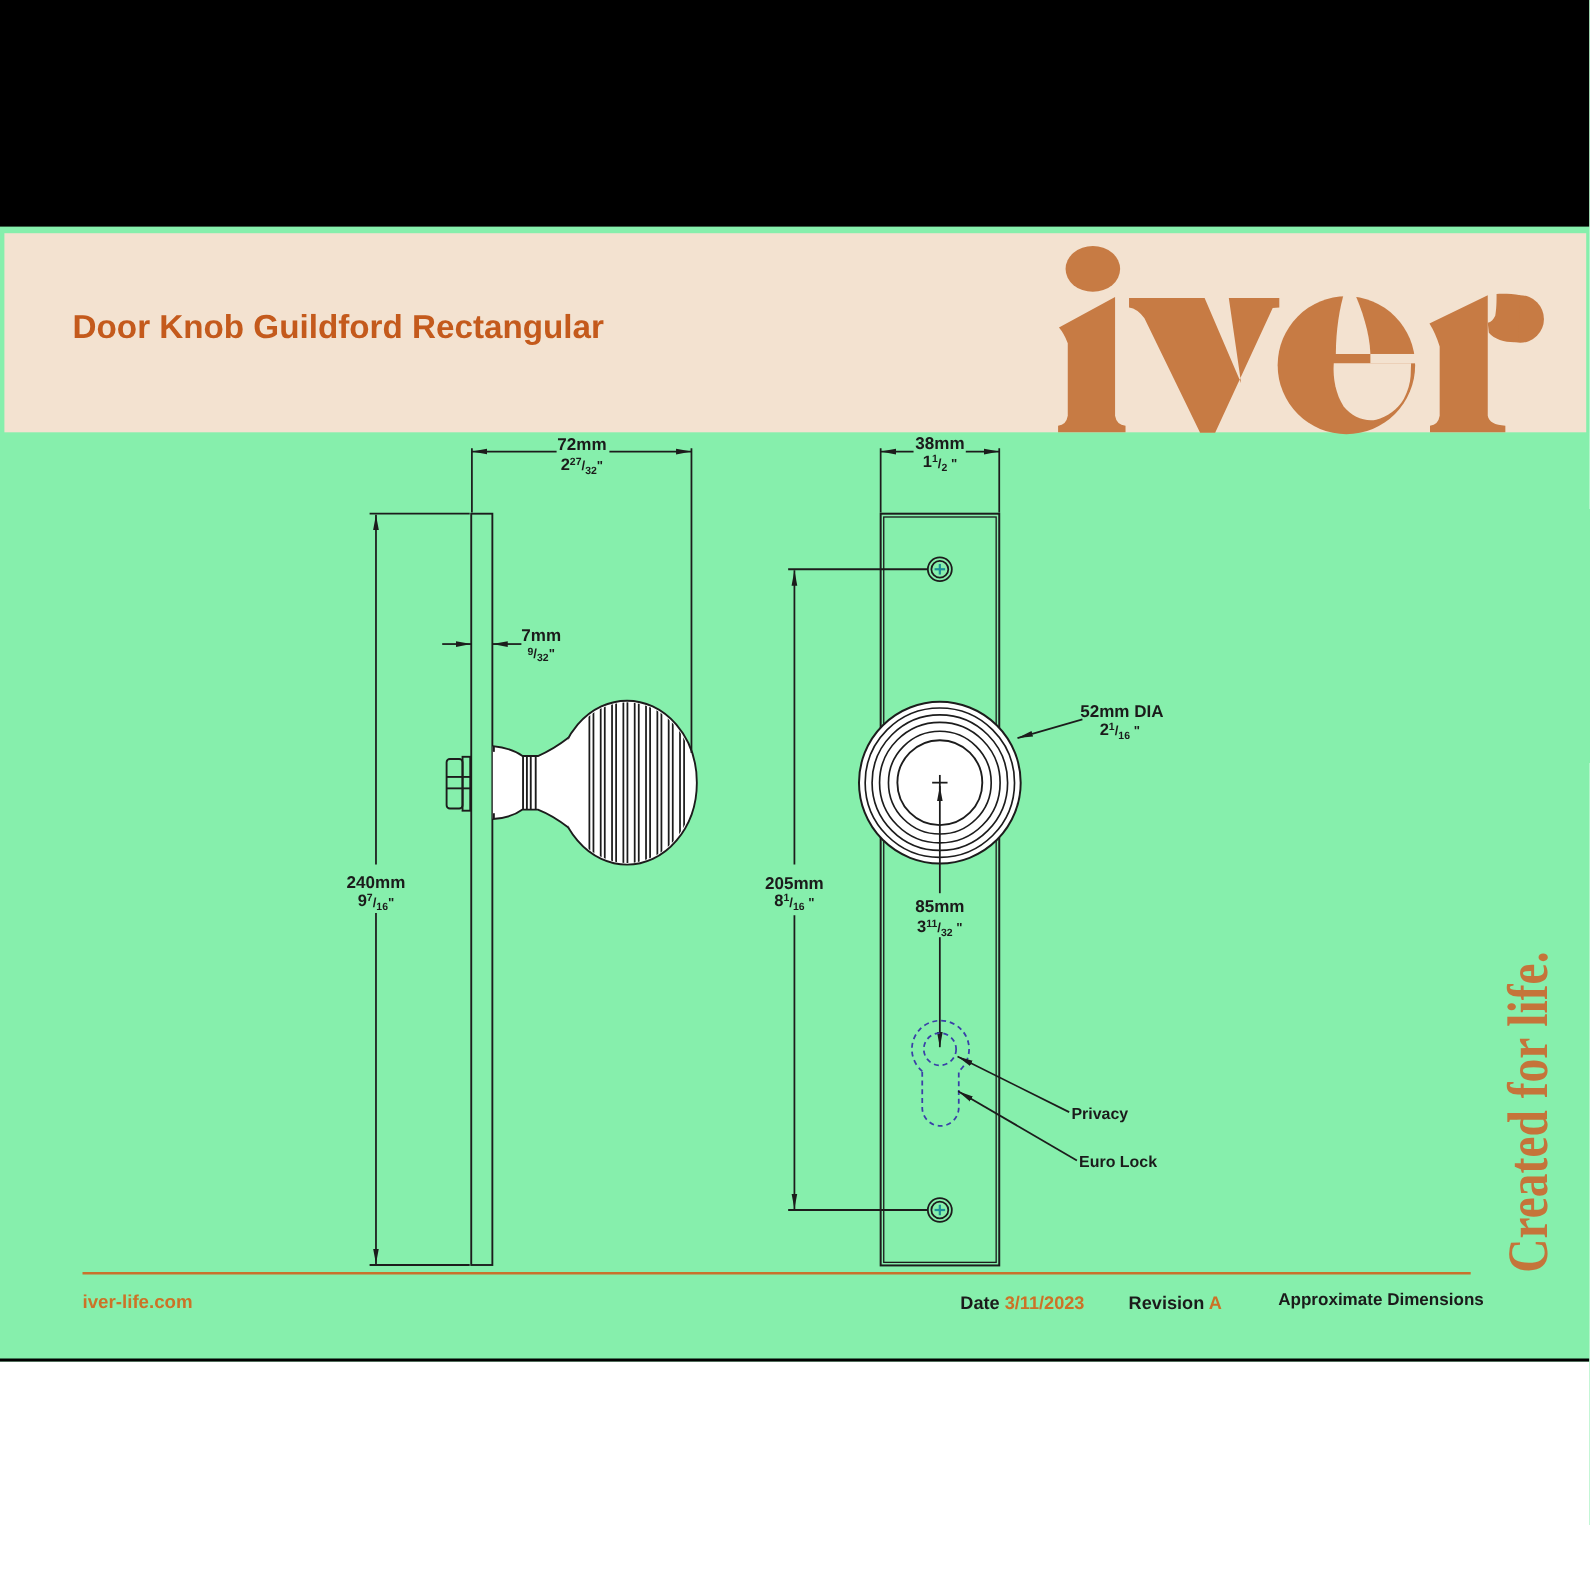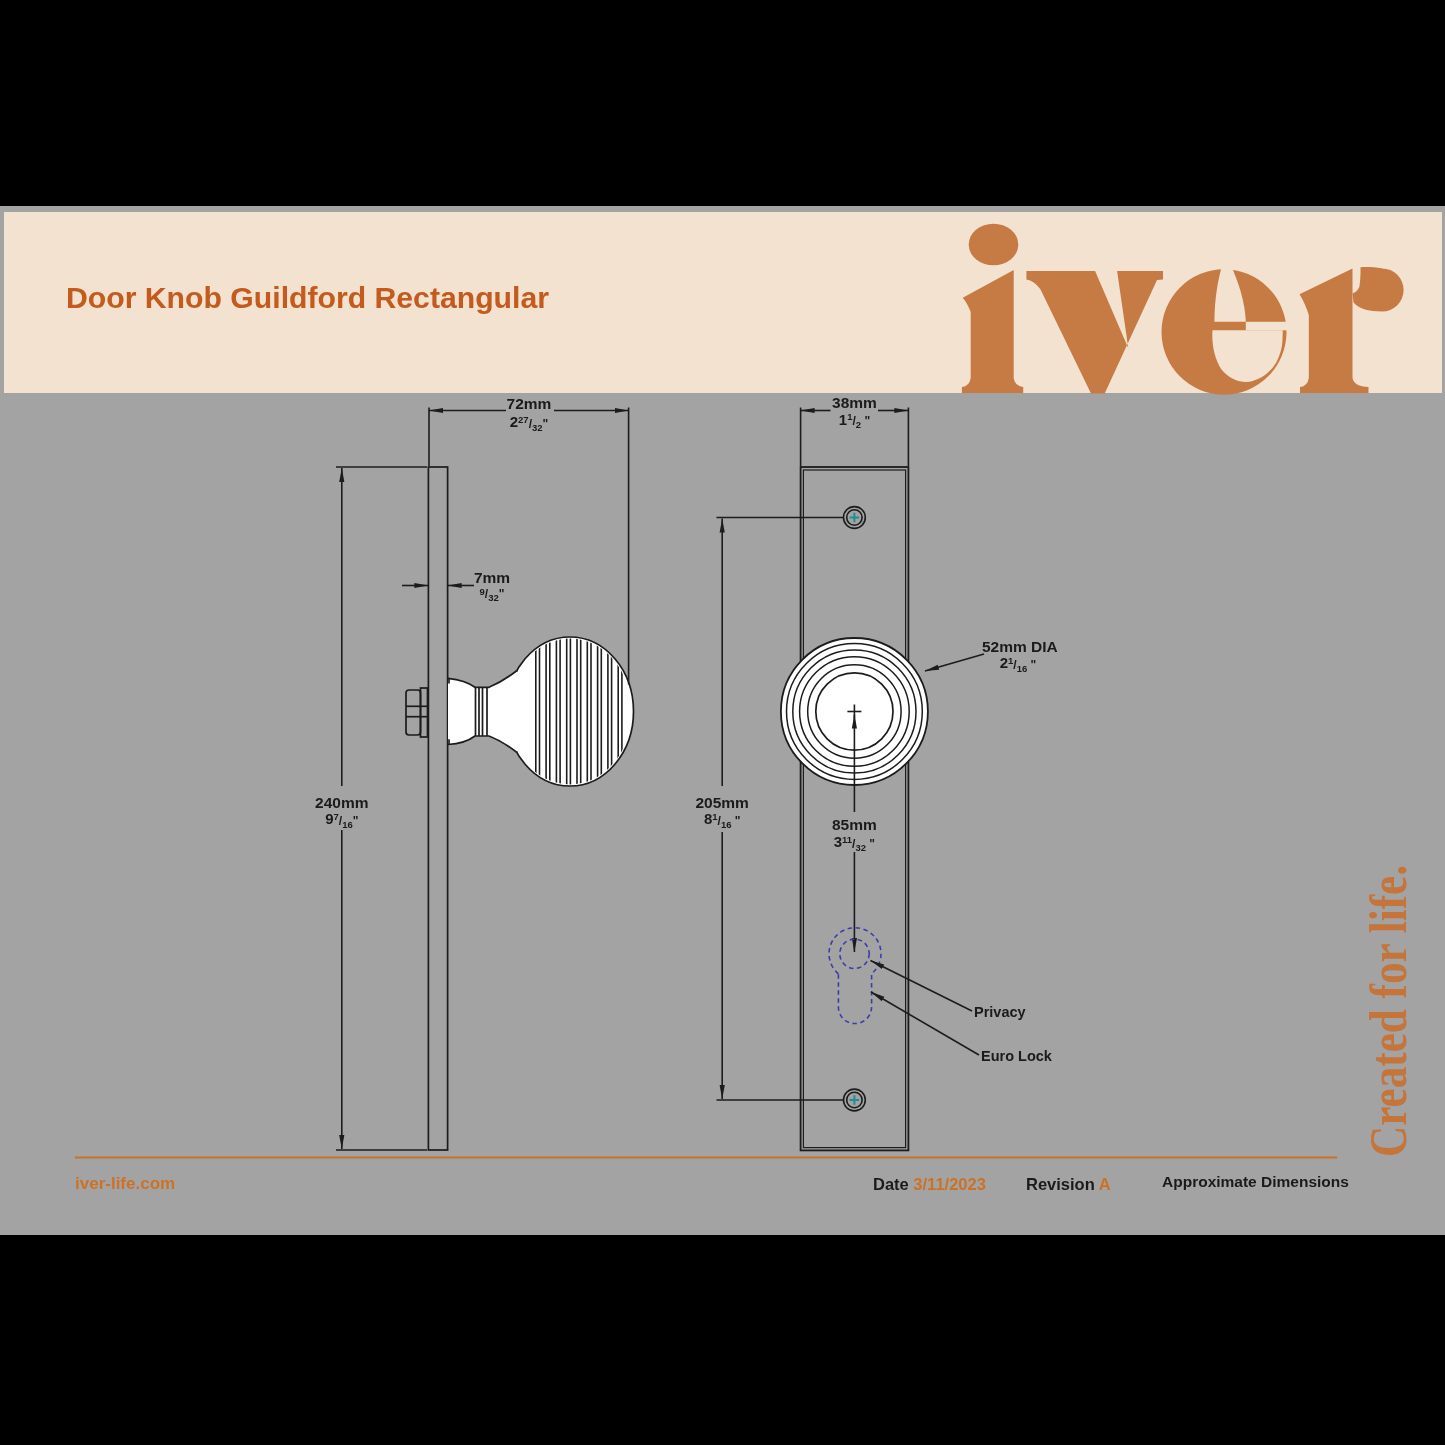--- a/index.html
+++ b/index.html
@@ -1,16 +1,16 @@
 <!DOCTYPE html>
 <html><head>
 <meta charset="utf-8">
 <style>
   html,body{margin:0;padding:0;}
-  #page{position:relative;width:1445px;height:1445px;background:#a3a3a3;overflow:hidden;
+  #page{position:relative;width:1445px;height:1238px;background:#86efac;overflow:hidden;
         font-family:"Liberation Sans", sans-serif;}
   svg{position:absolute;left:0;top:0;}
 </style>
 </head>
 <body>
 <div id="page">
 <svg width="1445" height="1445" viewBox="0 0 1445 1445">
   <defs>
     <marker id="ar" markerUnits="userSpaceOnUse" markerWidth="15" markerHeight="9" refX="14" refY="4.5" orient="auto-start-reverse">
       <path d="M0,1.9 L14,4.5 L0,7.1 Z" fill="#1c1c1c"></path>

